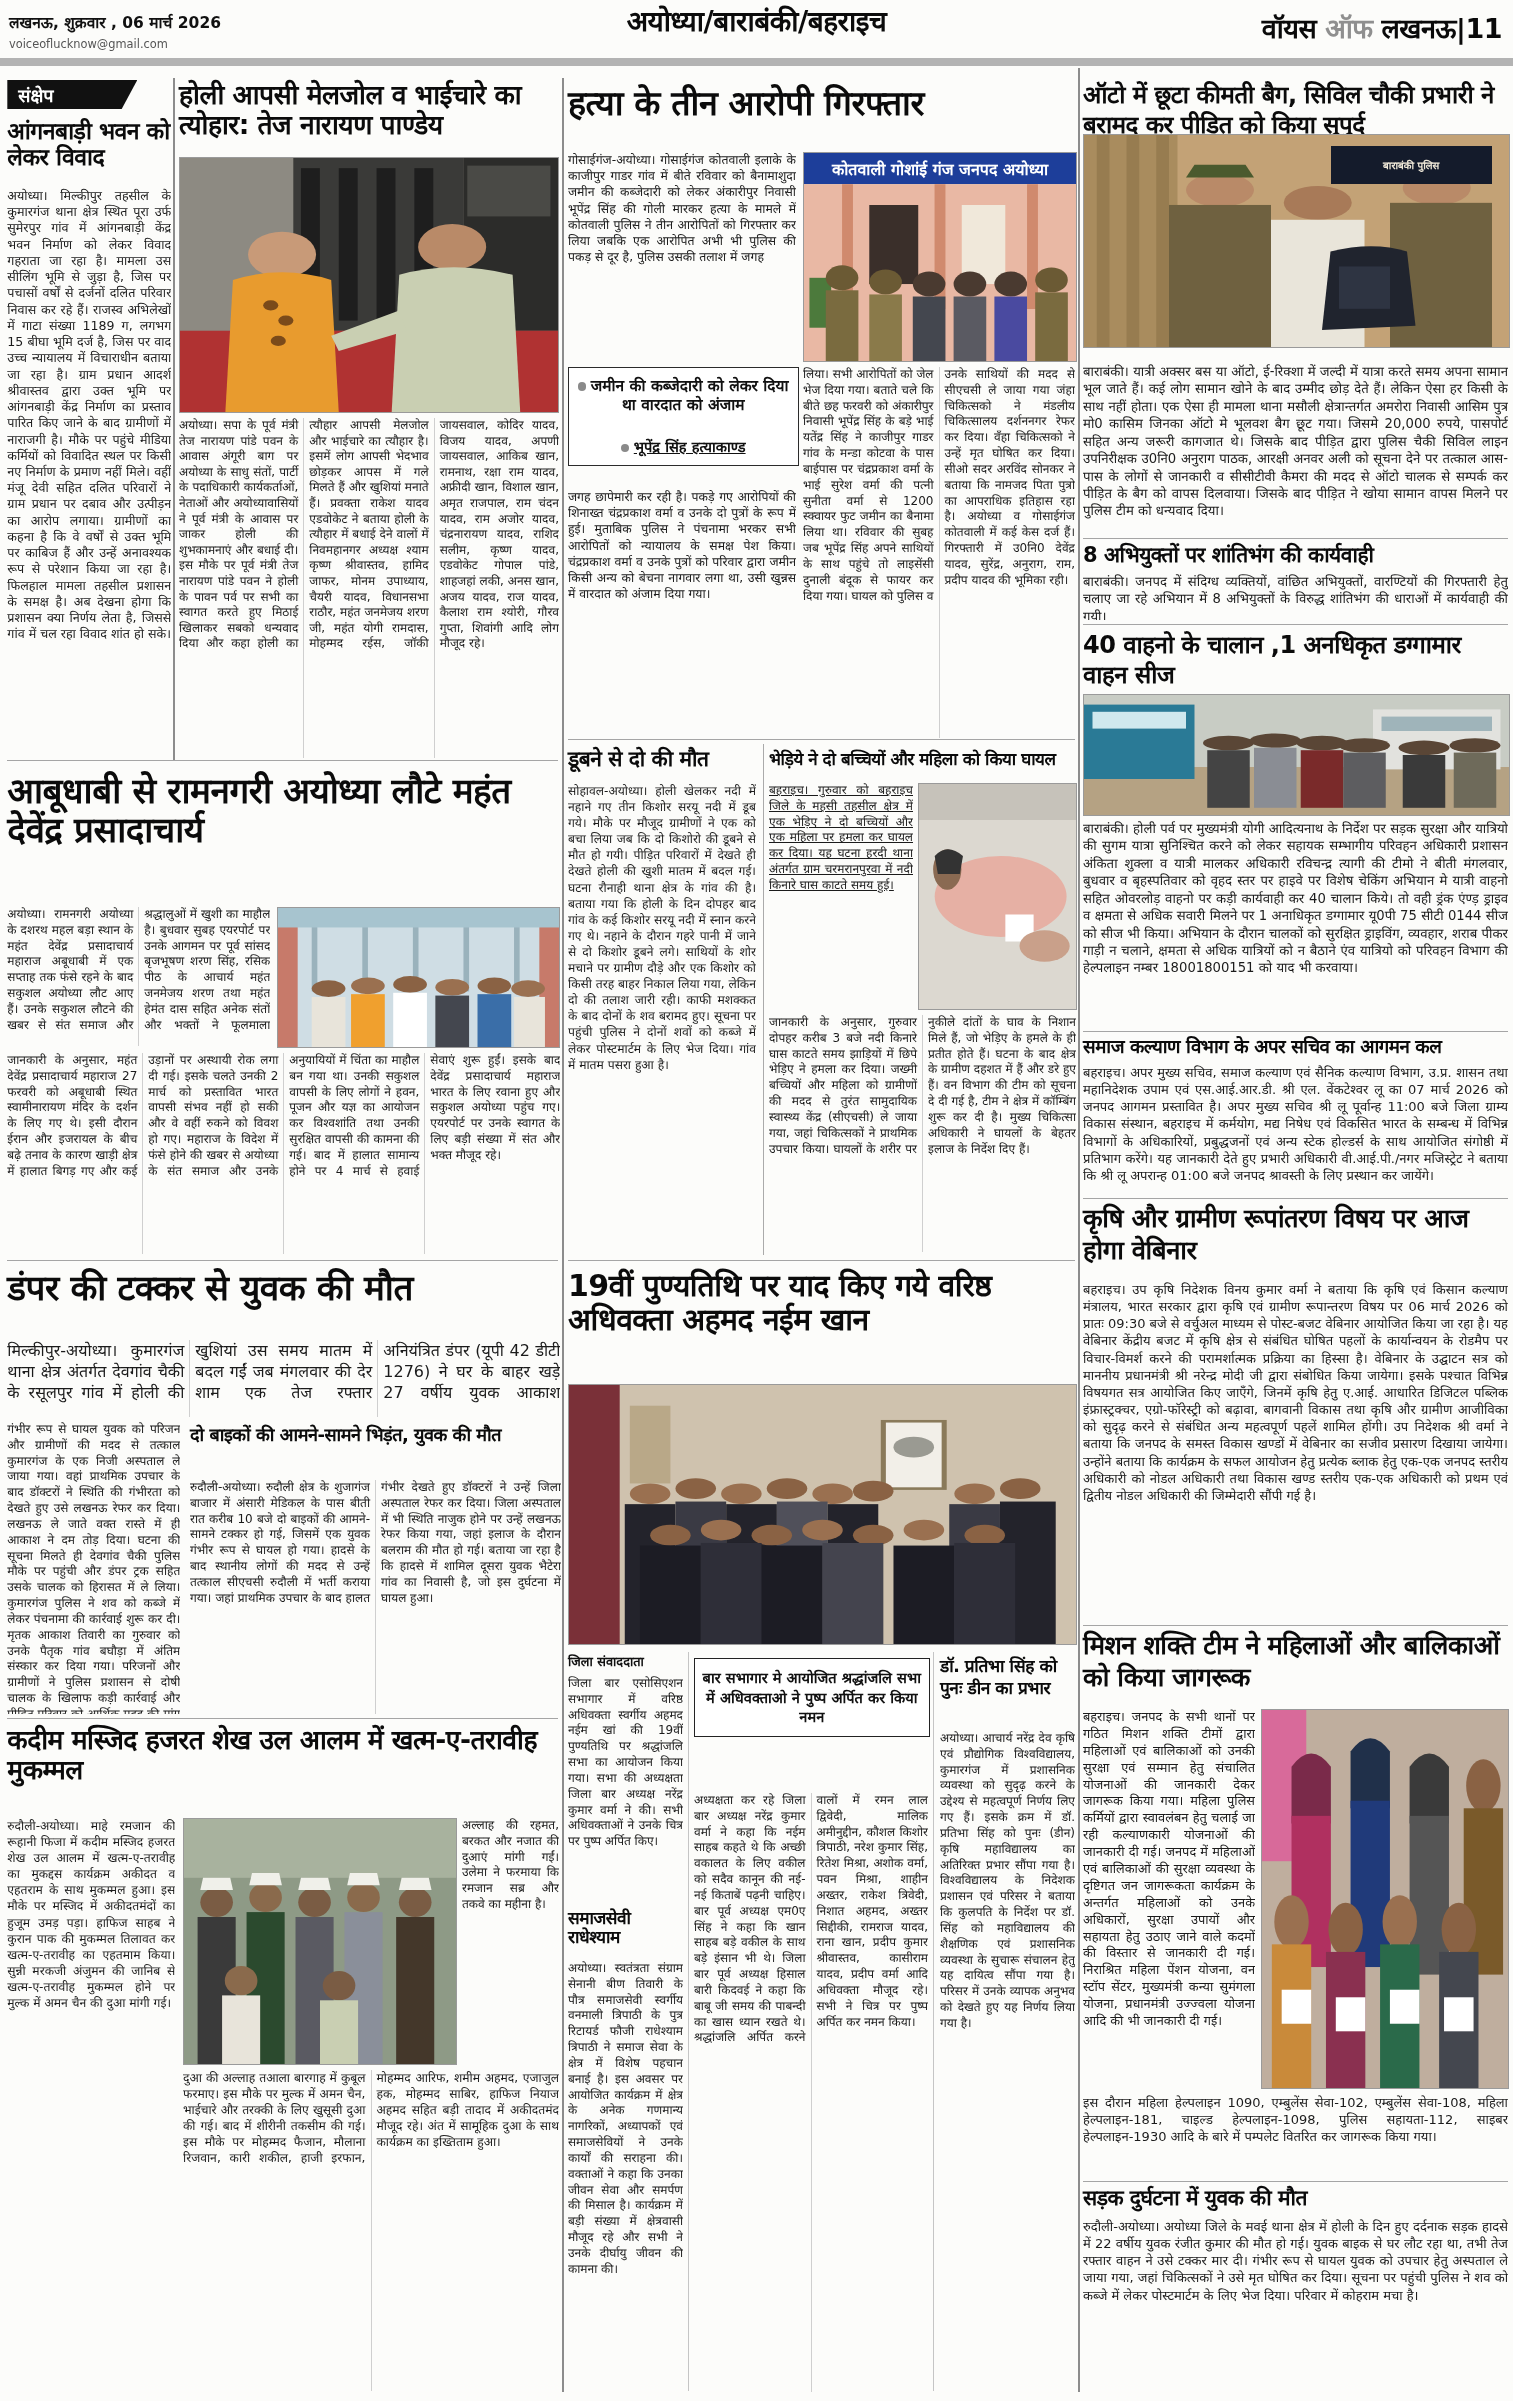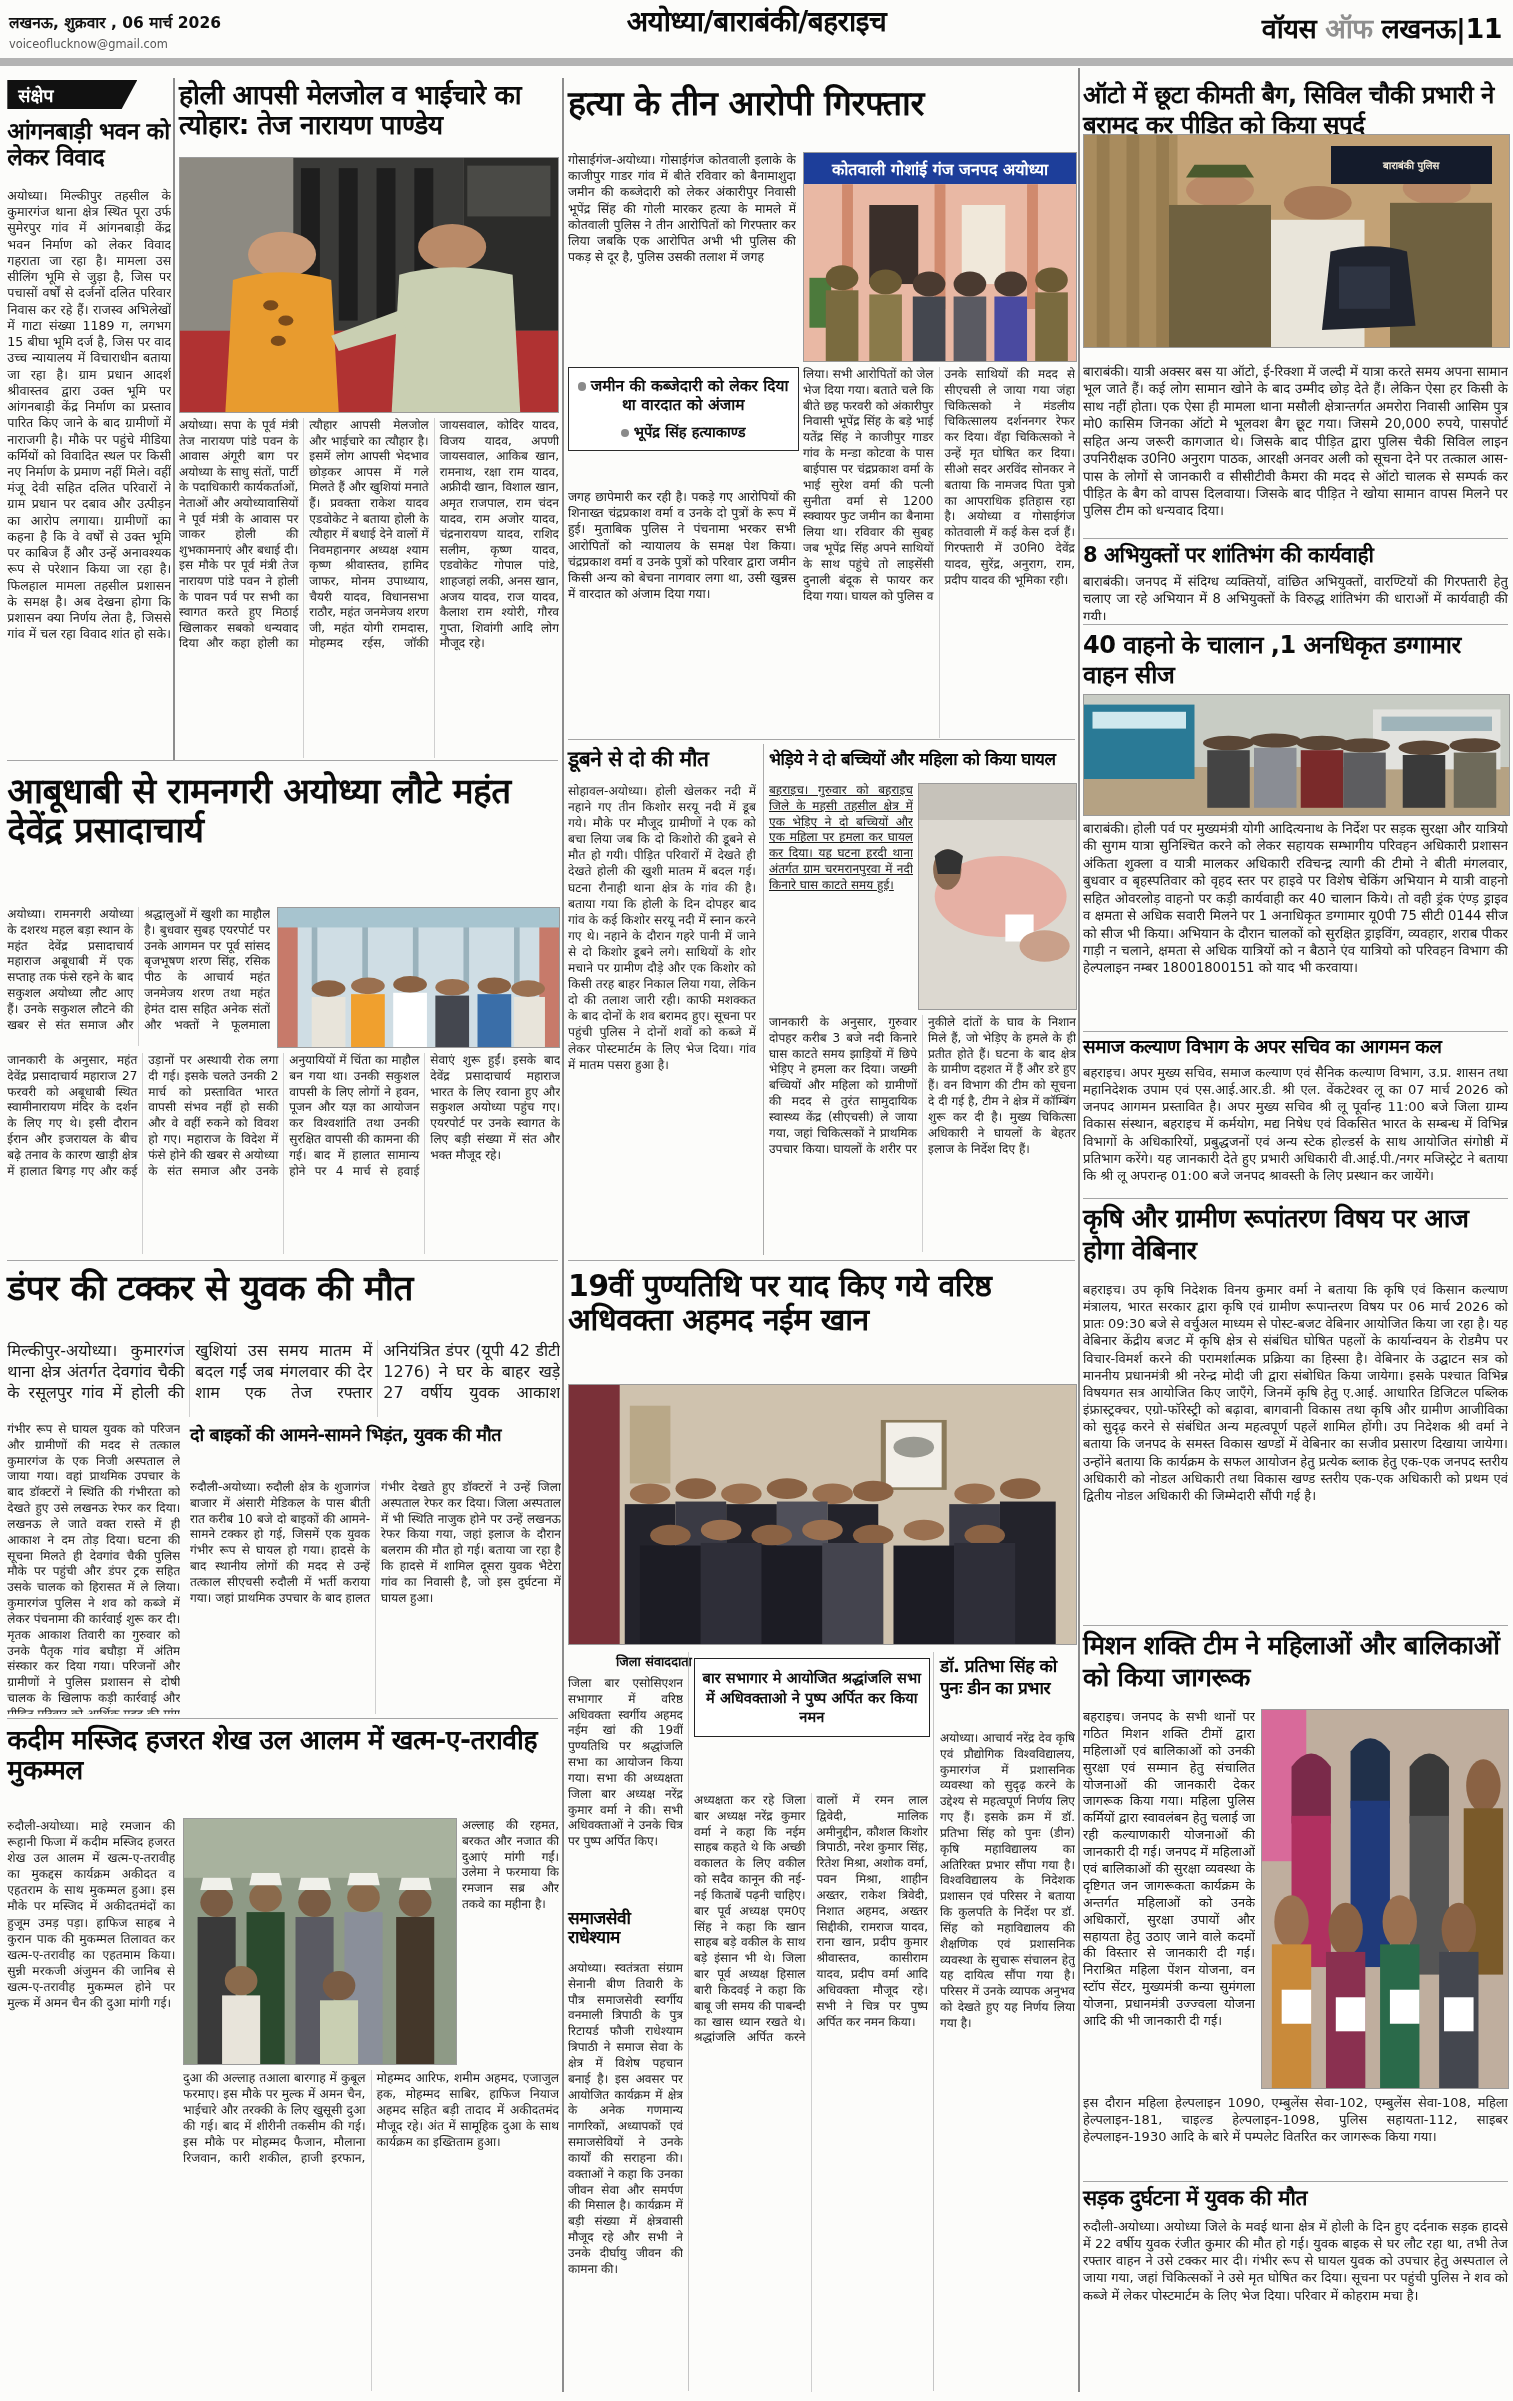--- a/index.html
+++ b/index.html
@@ -11,21 +11,21 @@
   .vr{background:#8c8c8c;width:1.8px;}
   .hr{background:#a5a5a5;height:0.9px;}
   .cols2{column-count:2;column-gap:11px;column-rule:0.9px solid #cfcfcf;}
   .cols3{column-count:3;column-gap:11px;column-rule:0.9px solid #cfcfcf;}
   .cols4{column-count:4;column-gap:11px;column-rule:0.9px solid #cfcfcf;}
   .photo{border:0.9px solid #9a9a9a;overflow:hidden;background:#ccc;}
   .photo svg{display:block;width:100%;height:100%;}
   .kicker{background:#111;color:#fff;font-weight:700;font-size:18px;display:flex;align-items:center;padding-left:11px;clip-path:polygon(0 0,100% 0,88% 100%,0 100%);}
   .bulletbox{border:1.8px solid #2b2b2b;background:#fff;padding:9px 7.3px;text-align:center;font-weight:800;color:#111;}
   .bulletbox .b1{font-size:15.5px;line-height:1.25;}
-  .bulletbox .b2{font-size:14.6px;margin-top:5px;}
+  .bulletbox .b2{font-size:14.6px;margin-top:20px;text-decoration:underline;}
   .dot{display:inline-block;width:8.2px;height:8.2px;border-radius:50%;background:#8a8a8a;margin-right:4.6px;vertical-align:middle;}
   .pull{border:1.8px solid #222;background:#fff;padding:9px 7.3px;font-weight:800;font-size:14.6px;line-height:1.35;color:#111;text-align:center;}
   .brand{font-weight:800;font-size:27px;color:#0a0a0a;letter-spacing:-0.5px;}
   .brand .gray{color:#8f8f8f;}
   .brand .pg{font-weight:800;}
   .signbar{position:absolute;left:0;top:0;right:0;height:15%;background:#1d3e9a;color:#fff;display:flex;align-items:center;justify-content:center;font-size:16px;font-weight:700;white-space:nowrap;overflow:hidden;}
   .banner{position:absolute;right:4%;top:5%;width:38%;height:18%;background:#141b2b;color:#efe8d8;display:flex;align-items:center;justify-content:center;font-size:10px;font-weight:700;white-space:nowrap;overflow:hidden;}
 </style>
 </head>
 <body>
@@ -328,21 +328,21 @@
         <circle cx="70" cy="56" r="4" fill="#9a7050"></circle>
         <circle cx="82" cy="58" r="4" fill="#8a6244"></circle>
       <rect x="14" y="62" width="12" height="38" fill="#1c1c24"></rect>
         <rect x="26" y="61" width="12" height="39" fill="#2e2e38"></rect>
         <rect x="38" y="62" width="12" height="38" fill="#1c1c24"></rect>
         <rect x="50" y="61" width="12" height="39" fill="#44444e"></rect>
         <rect x="64" y="62" width="12" height="38" fill="#1c1c24"></rect>
         <rect x="76" y="61" width="12" height="39" fill="#2e2e38"></rect>
     </svg>
   </div>
-  <div class="abs" style="left:568px;top:1652px;width:117px;font-size:12.8px;font-weight:800;color:#111;margin-left:48px;">जिला संवाददाता</div>
+  <div class="abs" style="left:568px;top:1652px;width:117px;font-size:12.8px;font-weight:800;color:#111;">जिला संवाददाता</div>
   <div class="abs bt" style="left:568px;top:1676px;width:115px;height:225px;font-size:12px;">जिला बार एसोसिएशन सभागार में वरिष्ठ अधिवक्ता स्वर्गीय अहमद नईम खां की 19वीं पुण्यतिथि पर श्रद्धांजलि सभा का आयोजन किया गया। सभा की अध्यक्षता जिला बार अध्यक्ष नरेंद्र कुमार वर्मा ने की। सभी अधिवक्ताओं ने उनके चित्र पर पुष्प अर्पित किए।</div>
   <div class="abs pull" style="left:694px;top:1658px;width:219px;">बार सभागार मे आयोजित श्रद्धांजलि सभा में अधिवक्ताओ ने पुष्प अर्पित कर किया नमन</div>
   <div class="abs bt cols2" style="left:694px;top:1793px;width:234px;height:599px;font-size:12px;">अध्यक्षता कर रहे जिला बार अध्यक्ष नरेंद्र कुमार वर्मा ने कहा कि नईम साहब कहते थे कि अच्छी वकालत के लिए वकील को सदैव कानून की नई-नई किताबें पढ़नी चाहिए। बार पूर्व अध्यक्ष एम0ए सिंह ने कहा कि खान साहब बड़े वकील के साथ बड़े इंसान भी थे। जिला बार पूर्व अध्यक्ष हिसाल बारी किदवई ने कहा कि बाबू जी समय की पाबन्दी का खास ध्यान रखते थे। श्रद्धांजलि अर्पित करने वालों में रमन लाल द्विवेदी, मालिक अमीनुद्दीन, कौशल किशोर त्रिपाठी, नरेश कुमार सिंह, रितेश मिश्रा, अशोक वर्मा, पवन मिश्रा, शाहीन अख्तर, राकेश त्रिवेदी, निशात अहमद, अख्तर सिद्दीकी, रामराज यादव, राना खान, प्रदीप कुमार श्रीवास्तव, कासीराम यादव, प्रदीप वर्मा आदि अधिवक्ता मौजूद रहे। सभी ने चित्र पर पुष्प अर्पित कर नमन किया।</div>
 
   <div class="abs" style="left:688px;top:1652px;width:0.9px;height:739px;background:#c5c5c5;"></div>
   <div class="abs" style="left:933px;top:1652px;width:0.9px;height:739px;background:#c5c5c5;"></div>
 
   <div class="abs hl" style="left:568px;top:1909px;width:115px;font-size:17.3px;">समाजसेवी राधेश्याम</div>
   <div class="abs bt" style="left:568px;top:1961px;width:115px;height:431px;font-size:12px;">अयोध्या। स्वतंत्रता संग्राम सेनानी बीण तिवारी के पौत्र समाजसेवी स्वर्गीय वनमाली त्रिपाठी के पुत्र रिटायर्ड फौजी राधेश्याम त्रिपाठी ने समाज सेवा के क्षेत्र में विशेष पहचान बनाई है। इस अवसर पर आयोजित कार्यक्रम में क्षेत्र के अनेक गणमान्य नागरिकों, अध्यापकों एवं समाजसेवियों ने उनके कार्यों की सराहना की। वक्ताओं ने कहा कि उनका जीवन सेवा और समर्पण की मिसाल है। कार्यक्रम में बड़ी संख्या में क्षेत्रवासी मौजूद रहे और सभी ने उनके दीर्घायु जीवन की कामना की।</div>
 

